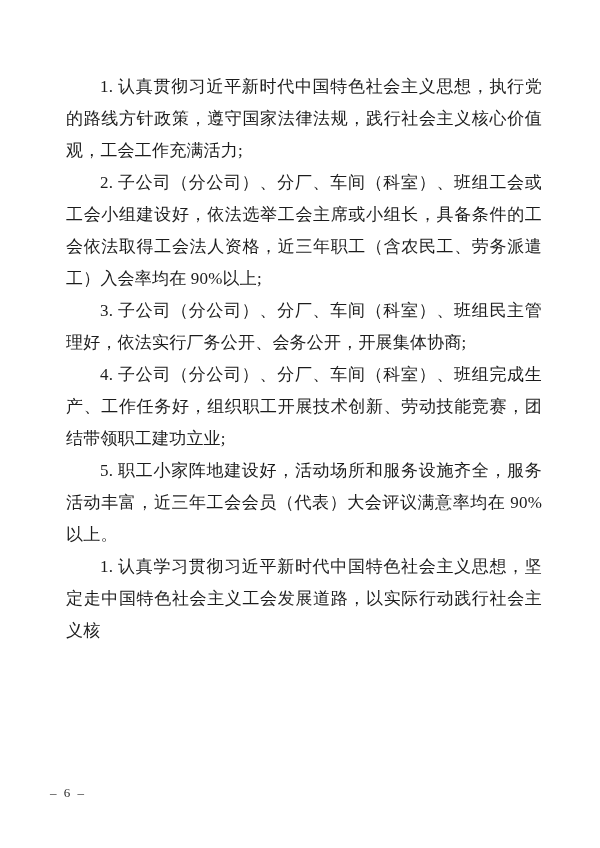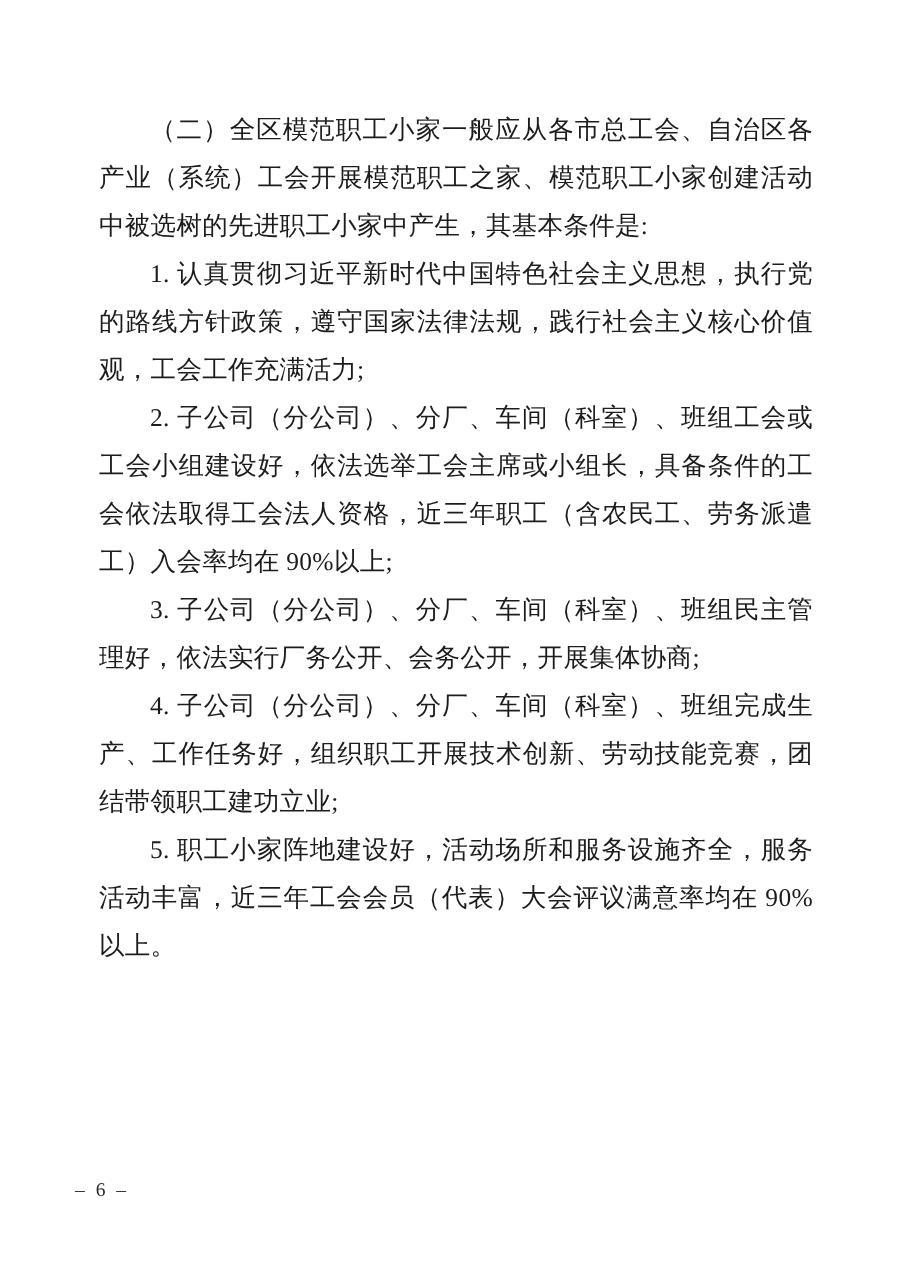--- a/index.html
+++ b/index.html
@@ -44,21 +44,21 @@
     line-height: 18px;
     letter-spacing: 2px;
     white-space: nowrap;
   }
 </style>
 </head>
 <body>
 
 <div class="page">
   <div class="doc-body">
-    <p>（二）全区模范职工小家一般应从各市总工会、自治区各产业（系统）工会开展模范职工之家、模范职工小家创建活动中被选树的先进职工小家中产生，其基本条件是:</p>
     <p>1. 认真贯彻习近平新时代中国特色社会主义思想，执行党的路线方针政策，遵守国家法律法规，践行社会主义核心价值观，工会工作充满活力;</p>
     <p>2. 子公司（分公司）、分厂、车间（科室）、班组工会或工会小组建设好，依法选举工会主席或小组长，具备条件的工会依法取得工会法人资格，近三年职工（含农民工、劳务派遣工）入会率均在 90%以上;</p>
     <p>3. 子公司（分公司）、分厂、车间（科室）、班组民主管理好，依法实行厂务公开、会务公开，开展集体协商;</p>
     <p>4. 子公司（分公司）、分厂、车间（科室）、班组完成生产、工作任务好，组织职工开展技术创新、劳动技能竞赛，团结带领职工建功立业;</p>
     <p>5. 职工小家阵地建设好，活动场所和服务设施齐全，服务活动丰富，近三年工会会员（代表）大会评议满意率均在 90%以上。</p>
+    <p>1. 认真学习贯彻习近平新时代中国特色社会主义思想，坚定走中国特色社会主义工会发展道路，以实际行动践行社会主义核</p>
   </div>
   <div class="page-footer">– 6 –</div>
 </div>
 
 </body></html>

